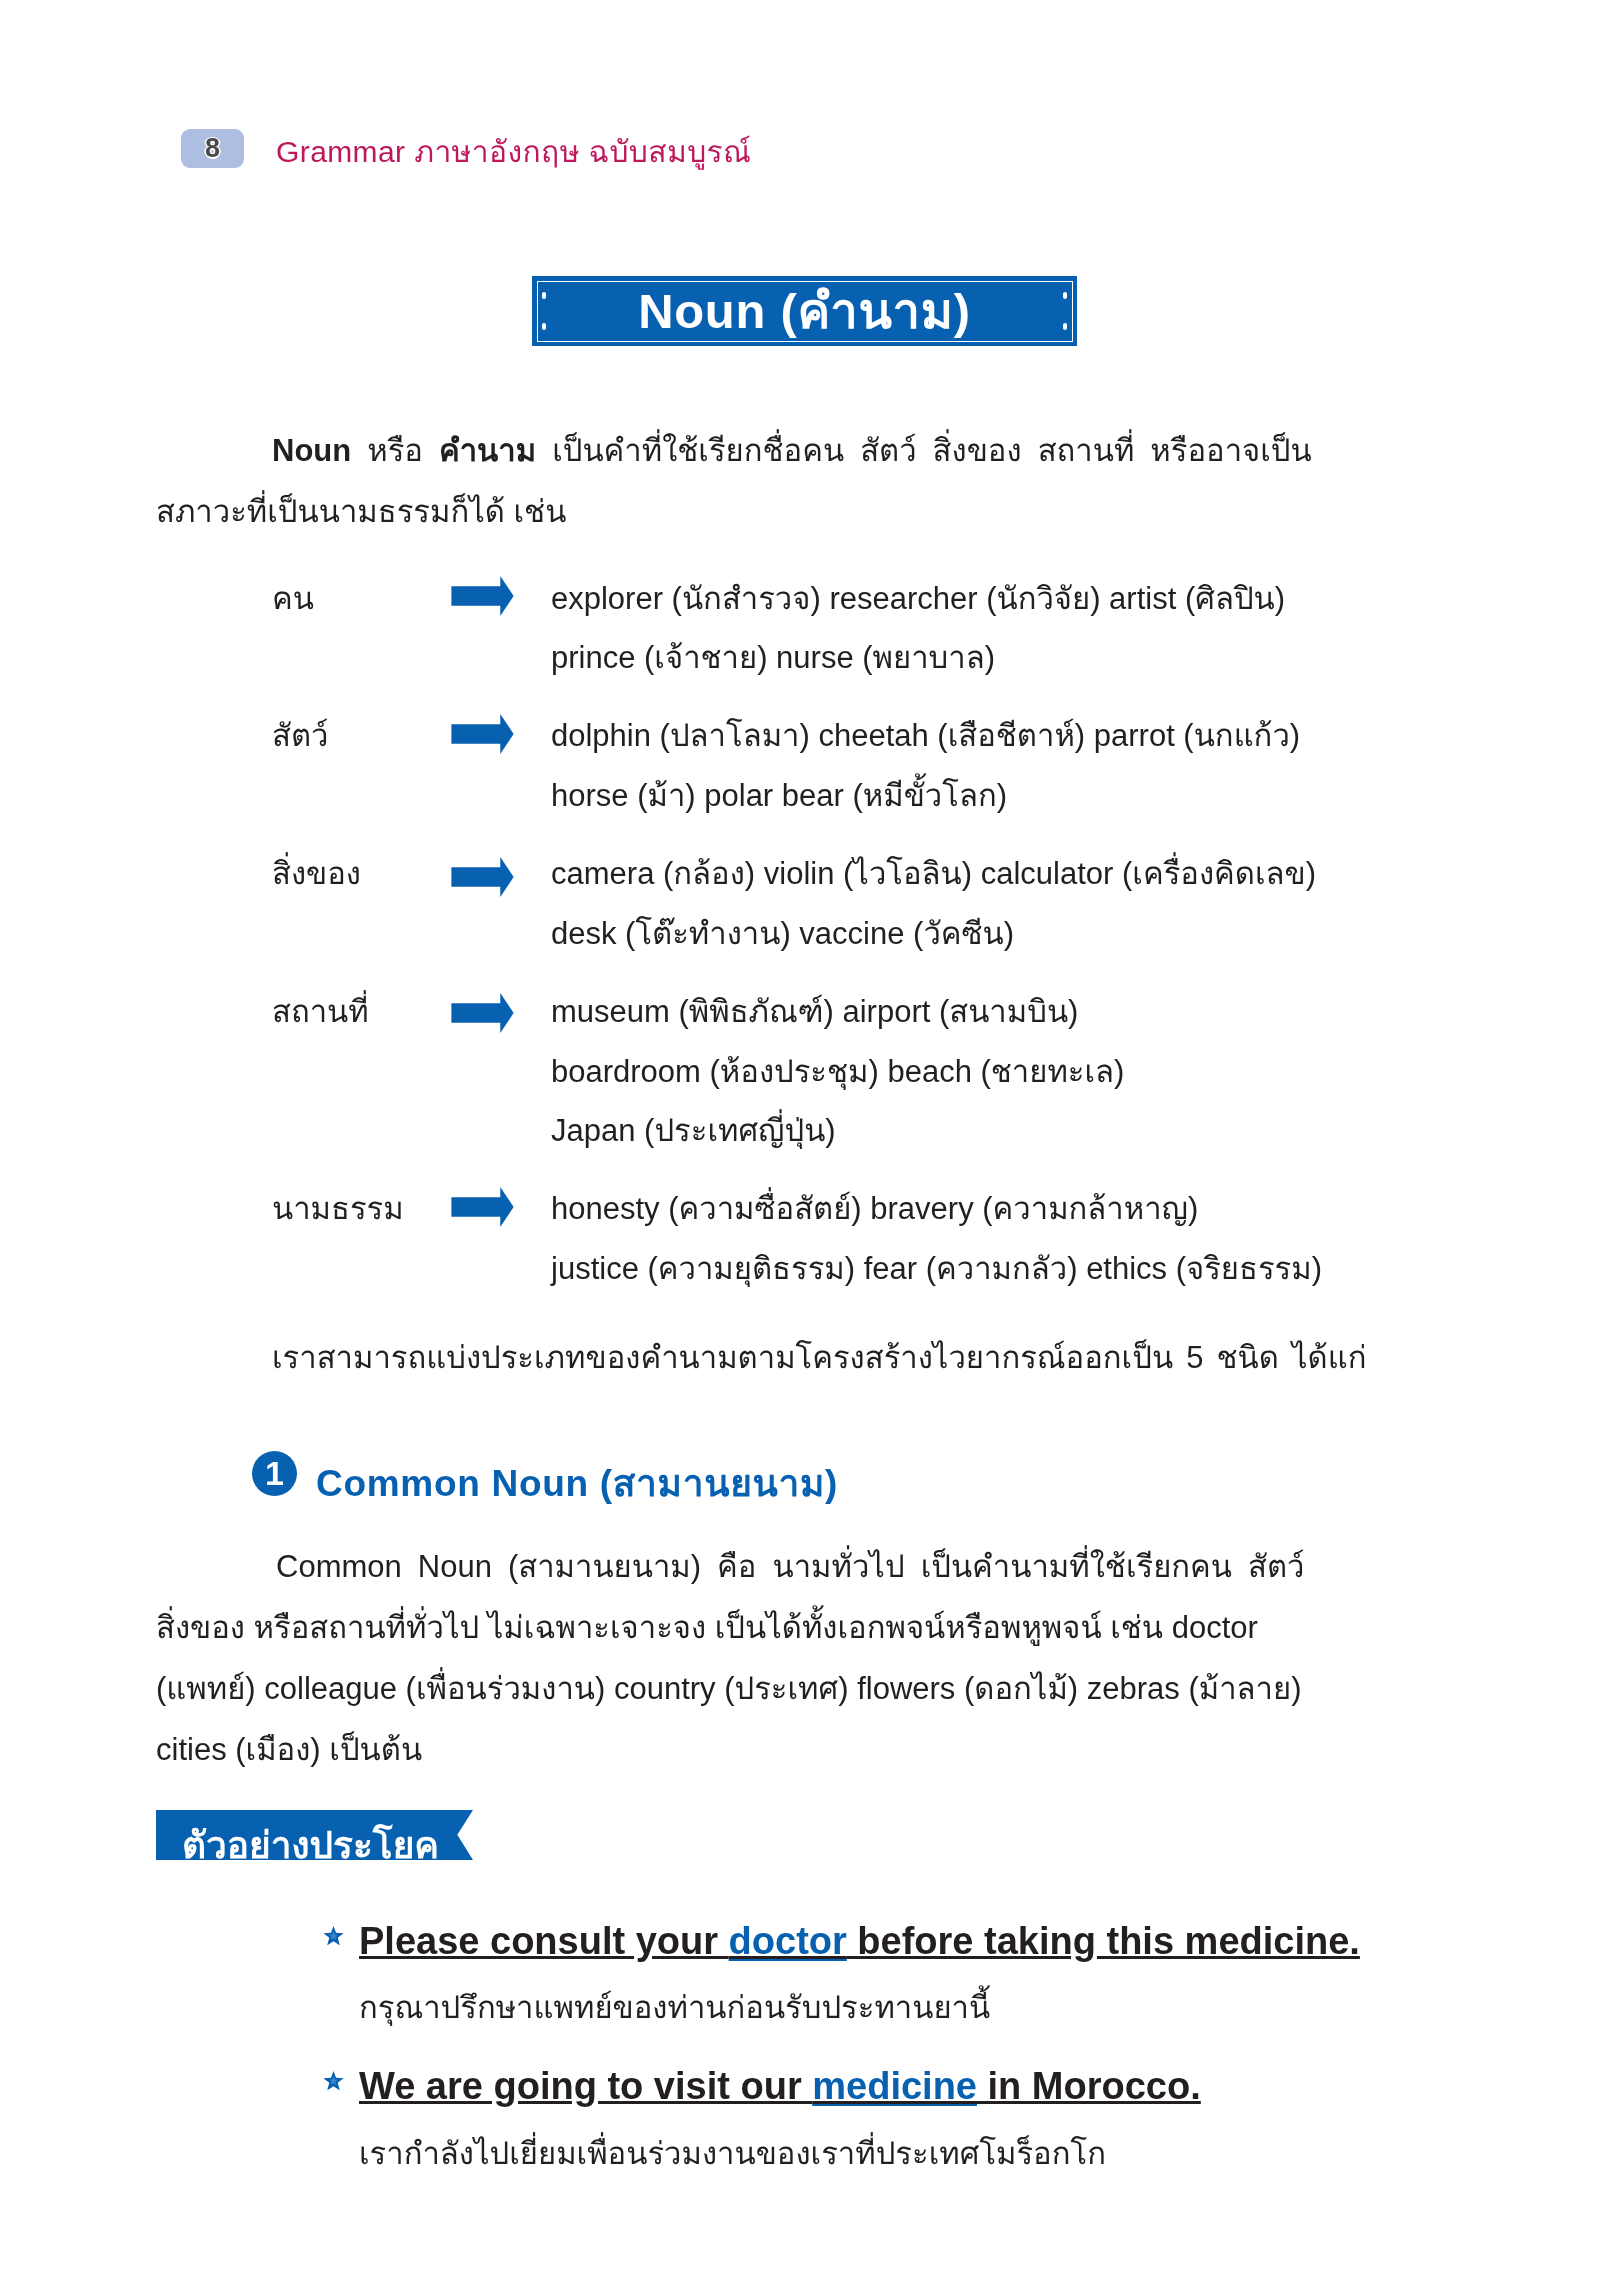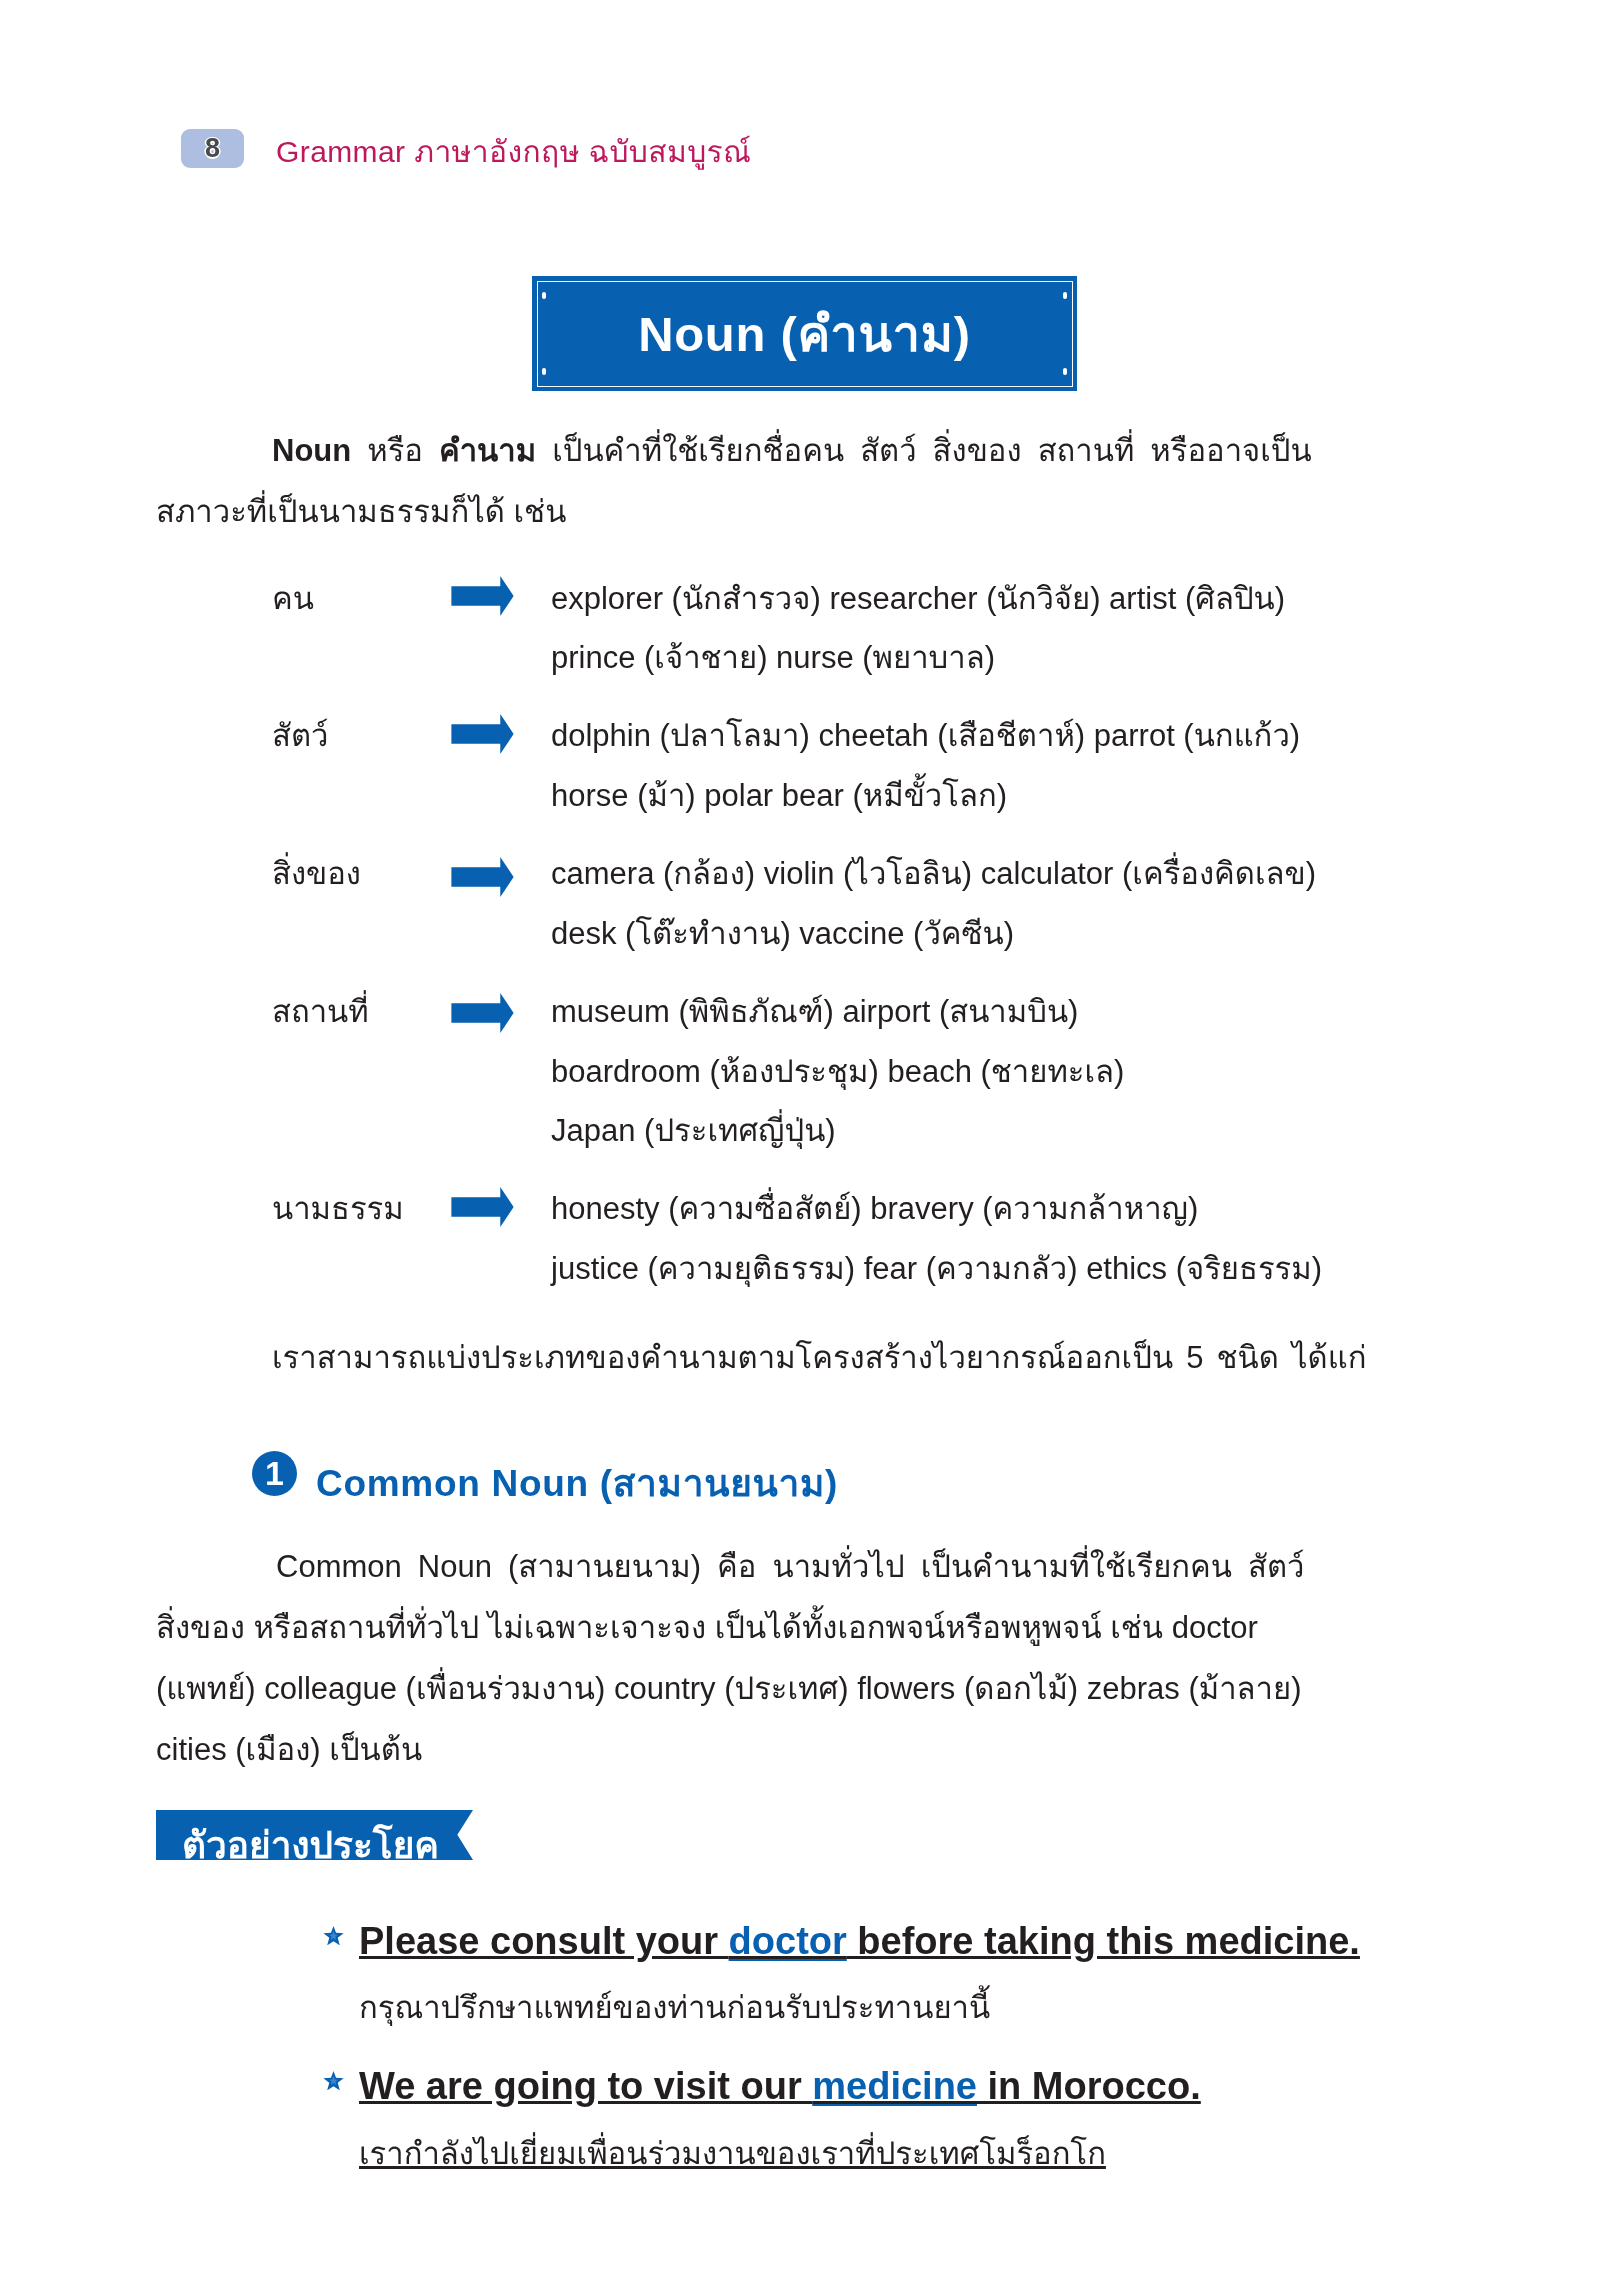--- a/index.html
+++ b/index.html
@@ -16,21 +16,21 @@
     left: 181px; top: 129px; width: 63px; height: 39px;
     background: #aebee0; border-radius: 9px;
     display: flex; align-items: center; justify-content: center;
     font-size: 27px; font-weight: bold; color: #4a4a4a;
     text-shadow: -1.5px 0 #fff, 1.5px 0 #fff, 0 -1.5px #fff, 0 1.5px #fff;
   }
   .running-head { left: 276px; top: 128px; font-size: 30px; color: #be185d; letter-spacing: 0.4px; }
 
   
   .title-box {
-    left: 532px; top: 276px; width: 545px; height: 115px;
+    left: 532px; top: 276px; width: 545px; height: 70px;
     background: #0860b0; box-sizing: border-box;
   }
   .title-box .inner {
     position: absolute; left: 4.5px; top: 4.5px; right: 4.5px; bottom: 4.5px;
     border: 1.5px solid #ffffff;
   }
   .title-box .dot { position: absolute; width: 3.7px; height: 6.7px; background: #fff; border-radius: 2.2px; }
   .title-box .title-text {
     position: absolute; left: 0; right: 0; top: 0; bottom: 0;
     display: flex; align-items: center; justify-content: center;
@@ -145,14 +145,14 @@
 </div>
 <div class="abs ex-th" style="left:359px; top:1982px;">กรุณาปรึกษาแพทย์ของท่านก่อนรับประทานยานี้</div>
 
 <svg class="abs star" style="left:323px; top:2071px;" viewBox="0 0 24 23">
     <polygon points="12,0 15,8 24,8.5 17,14 19.5,23 12,18 4.5,23 7,14 0,8.5 9,8" fill="#0860b0"></polygon>
     <polygon points="12,6 13.5,10 17,10.3 14.2,12.6 15.2,16.5 12,14.3 8.8,16.5 9.8,12.6 7,10.3 10.5,10" fill="#3d86d0"></polygon>
   </svg>
 <div class="abs ex-en" style="left:359px; top:2065px;">
   <span>We are going to visit our </span><span class="hl">medicine</span><span> in Morocco.</span>
 </div>
-<div class="abs ex-th" style="left:359px; top:2128px;text-decoration:underline;">เรากำลังไปเยี่ยมเพื่อนร่วมงานของเราที่ประเทศโมร็อกโก</div>
+<div class="abs ex-th" style="left:359px; top:2128px;">เรากำลังไปเยี่ยมเพื่อนร่วมงานของเราที่ประเทศโมร็อกโก</div>
 
 
 </body></html>

